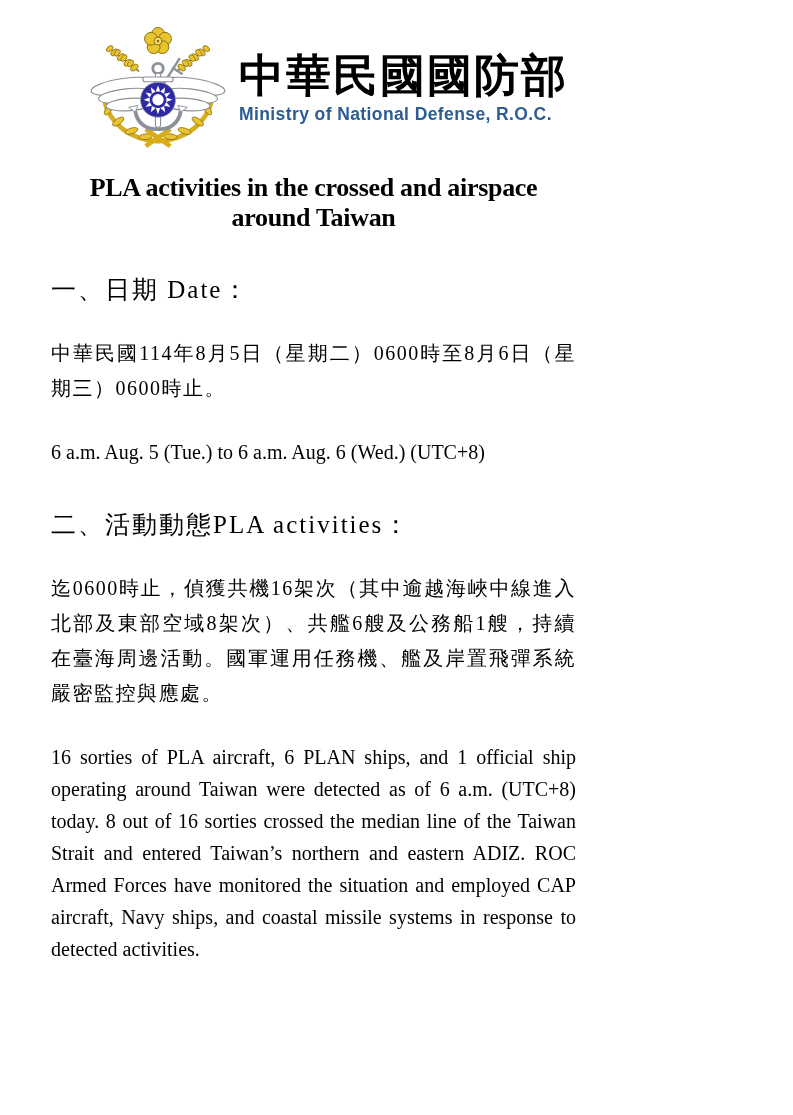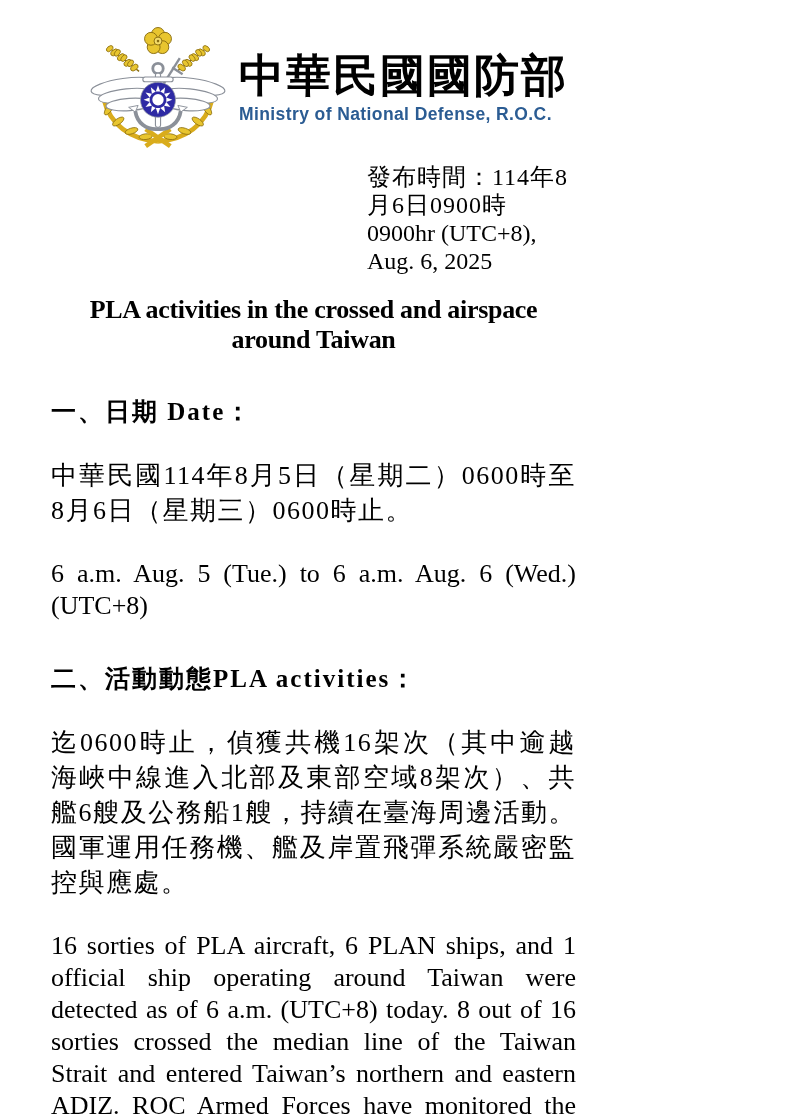--- a/index.html
+++ b/index.html
@@ -53,26 +53,26 @@
 
   
   .doc-title { margin-top: 20px; text-align: center; font-weight: 700; }
   .title-zh { font-size: 25px; letter-spacing: 5px; }
   .title-en { font-size: 26px; margin-top: 4px; letter-spacing: -0.3px; }
 
   
   .sec-heading {
     margin: 40px 0 0 0;
     font-size: 25px;
-    font-weight: 700;
+    font-weight: 400;
     letter-spacing: 2px;
   }
   .para {
     margin: 30px 0 0 0;
-    font-size: 26px;
+    font-size: 20px;
     text-align: justify;
   }
   .para.zh { line-height: 35px; letter-spacing: 1.5px; }
   .para.en { line-height: 32px; }
 </style>
 </head>
 <body>
 
 <div class="page">
 
@@ -172,24 +172,20 @@
           <circle cx="75" cy="80" r="6"></circle>
         </g>
       </svg>
     </div>
     <div class="org-names">
       <div class="org-zh">中華民國國防部</div>
       <div class="org-en">Ministry of National Defense, R.O.C.</div>
     </div>
   </header>
 
-  <div class="release">
-    <div class="zh-line">發布時間：114年8月6日0900時</div>
-    <div class="en-line">0900hr (UTC+8), Aug. 6, 2025</div>
-  </div>
 
   <div class="doc-title">
     <div class="title-en">PLA activities in the crossed and airspace around Taiwan</div>
   </div>
 
   <section>
     <h2 class="sec-heading">一、日期 Date：</h2>
     <p class="para zh">中華民國114年8月5日（星期二）0600時至8月6日（星期三）0600時止。</p>
     <p class="para en">6 a.m. Aug. 5 (Tue.) to 6 a.m. Aug. 6 (Wed.) (UTC+8)</p>
   </section>

